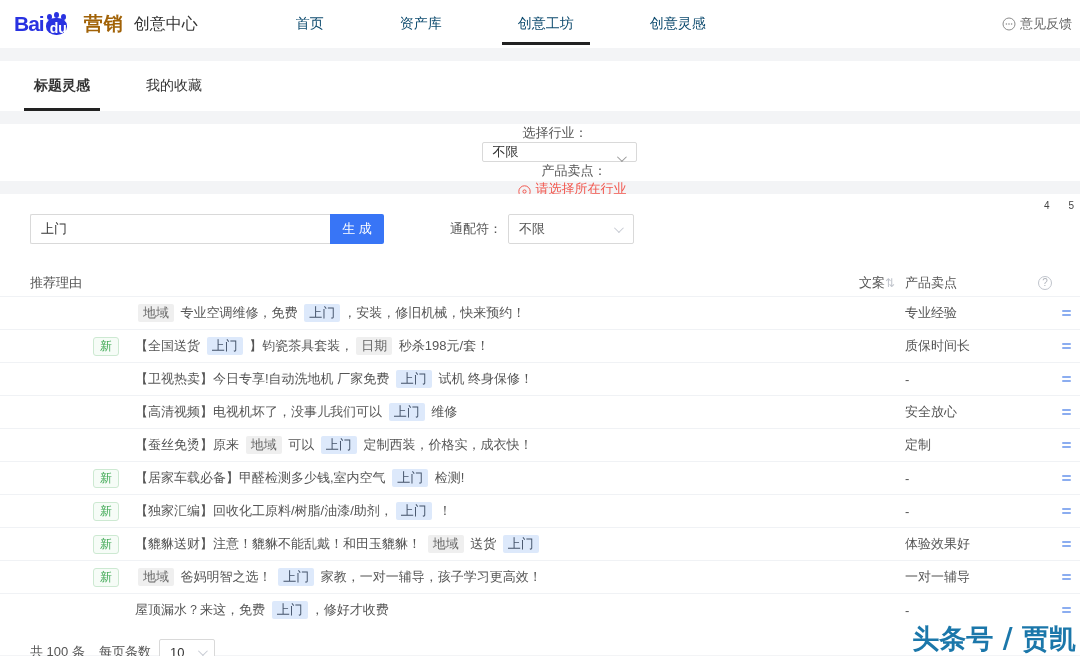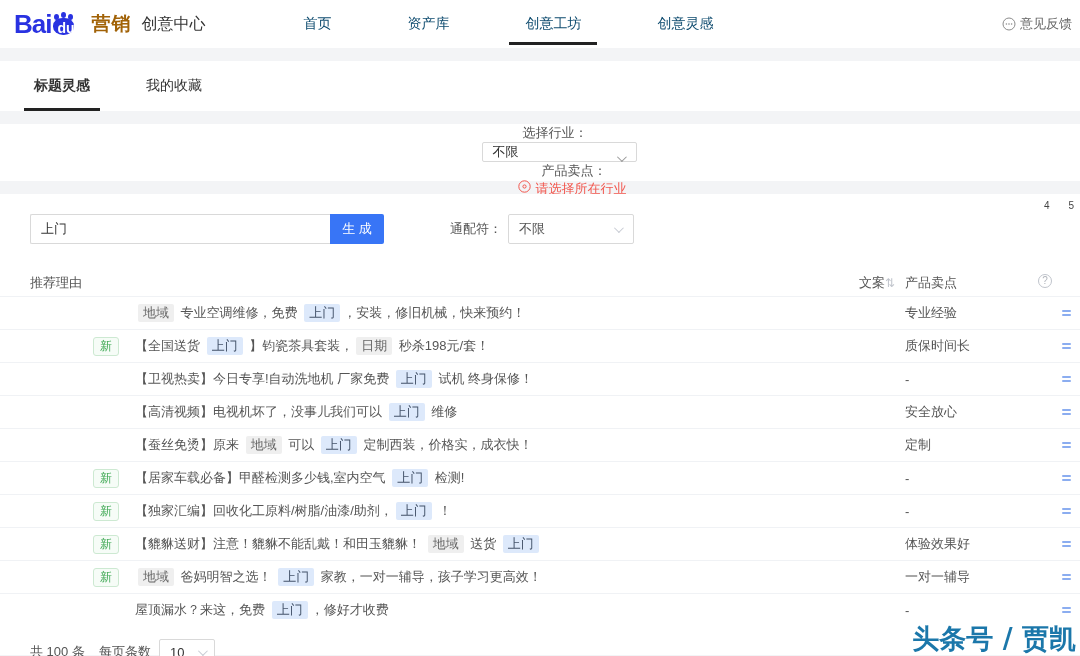--- a/index.html
+++ b/index.html
@@ -2,21 +2,21 @@
 <html><head>
 <meta charset="utf-8">
 <style>
   * { margin:0; padding:0; box-sizing:border-box; }
   html,body { width:1080px; height:656px; overflow:hidden; background:#f3f4f6;
     font-family:"Liberation Sans","DejaVu Sans",sans-serif; color:#333; }
 
   
   .header { height:48px; background:#fff; display:flex; align-items:center; position:relative; }
   .logo { display:flex; align-items:center; padding-left:14px; white-space:nowrap; }
-  .logo-bai { color:#2932e1; font-size:26px; font-weight:bold; letter-spacing:-1px; }
+  .logo-bai { color:#2932e1; font-size:21px; font-weight:bold; letter-spacing:-1px; }
   .logo-paw { position:relative; width:24px; height:24px; margin-left:1px; }
   .paw-pad { position:absolute; left:1px; top:6px; width:21px; height:17px; background:#2932e1; border-radius:45% 45% 48% 48%; }
   .paw-toe { position:absolute; width:5px; height:6px; background:#2932e1; border-radius:50%; top:0; }
   .toe1{left:2px; top:2px;} .toe2{left:9px; top:0;} .toe3{left:16px; top:2px;}
   .logo-du { position:absolute; left:5px; top:8px; color:#fff; font-size:14px; font-weight:bold; }
   .logo-brand { color:#a16207; font-size:19px; font-weight:900; margin-left:15px; letter-spacing:1px; }
   .logo-product { font-size:16px; color:#333; margin-left:10px; }
   .nav { display:flex; margin-left:60px; height:48px; }
   .nav-item { position:relative; display:flex; align-items:center; padding:0 16px; margin:0 22px; font-size:14px; color:#0c4a6e; cursor:pointer; }
   .nav-item.active::after { content:""; position:absolute; left:0; right:0; bottom:3px; height:3px; background:#222; }
@@ -35,41 +35,41 @@
 
   
   .filter-row { height:57px; display:flex; align-items:center; padding-left:30px; font-size:13px; color:#555;flex-direction:column; }
   .select { position:relative; border:1px solid #d9d9d9; border-radius:2px; background:#fff;
     display:flex; align-items:center; padding:0 10px; color:#333; cursor:pointer; }
   .chev { width:7px; height:7px; border-right:1px solid #999; border-bottom:1px solid #999;
     transform:rotate(45deg) translateY(-2px); position:absolute; right:12px; top:12px; }
   .chev.light { border-color:#c8ccd4; }
   .industry-select { width:155px; height:32px; margin-left:8px; }
   .sp-label { margin-left:38px; }
-  .warning { display:flex; align-items:flex-start; margin-left:34px; color:#f2564d; font-size:13px; }
+  .warning { display:flex; align-items:flex-end; margin-left:34px; color:#f2564d; font-size:13px; }
   .warning svg { margin-right:5px; }
 
   
   .main { height:461px; position:relative; padding-top:13px; }
   .gen-row { display:flex; align-items:center; padding-left:30px; height:44px; }
   .kw-input { width:300px; height:30px; border:1px solid #d9d9d9; border-right:none; border-radius:2px 0 0 2px;
     font-size:13px; color:#333; padding:0 10px; outline:none; font-family:inherit; }
   .gen-btn { width:54px; height:30px; background:#3875f6; color:#fff; border:none; border-radius:0 2px 2px 0;
     font-size:13px; cursor:pointer; font-family:inherit; }
   .wc-label { margin-left:66px; font-size:13px; color:#555; }
   .wc-select { width:126px; height:30px; margin-left:6px; font-size:13px; color:#555; }
   .wc-select .chev { top:11px; }
 
   
   .table { margin-top:18px; }
   .trow, .thead { display:grid; grid-template-columns:105px 1fr 157px 18px; padding-left:30px; align-items:center; }
   .thead { height:27px; font-size:13px; color:#555; }
   .th-copy { display:flex; align-items:center; justify-content:flex-end; }
   .sort-icon { color:#c0c4cc; font-size:12px; margin-right:10px; }
-  .th-sp { display:flex; justify-content:space-between; }
+  .th-sp { display:flex; align-items:center; justify-content:space-between; }
   .q-icon { width:14px; height:14px; border:1px solid #c0c4cc; border-radius:50%; color:#b0b4bb;
     font-size:10px; display:flex; align-items:center; justify-content:center; margin-right:10px; }
   .clip-header { width:7px; height:13px; background:#f5a33a; opacity:.85; overflow:hidden; }
   .trow { height:33px; border-top:1px solid #f0f2f5; font-size:13px; color:#555; }
   .cell-reason { display:flex; justify-content:flex-end; padding-right:16px; }
   .new-badge { font-size:12px; color:#3fa854; border:1px solid #cde9d2; background:#f6fcf7;
     border-radius:3px; padding:0 6px; line-height:17px; }
   .cell-copy { white-space:nowrap; overflow:hidden; }
   .tag { display:inline-block; padding:1px 5px; border-radius:2px; margin:12px 3px; line-height:16px; }
   .tag-gray { background:#efefef; color:#666; }

